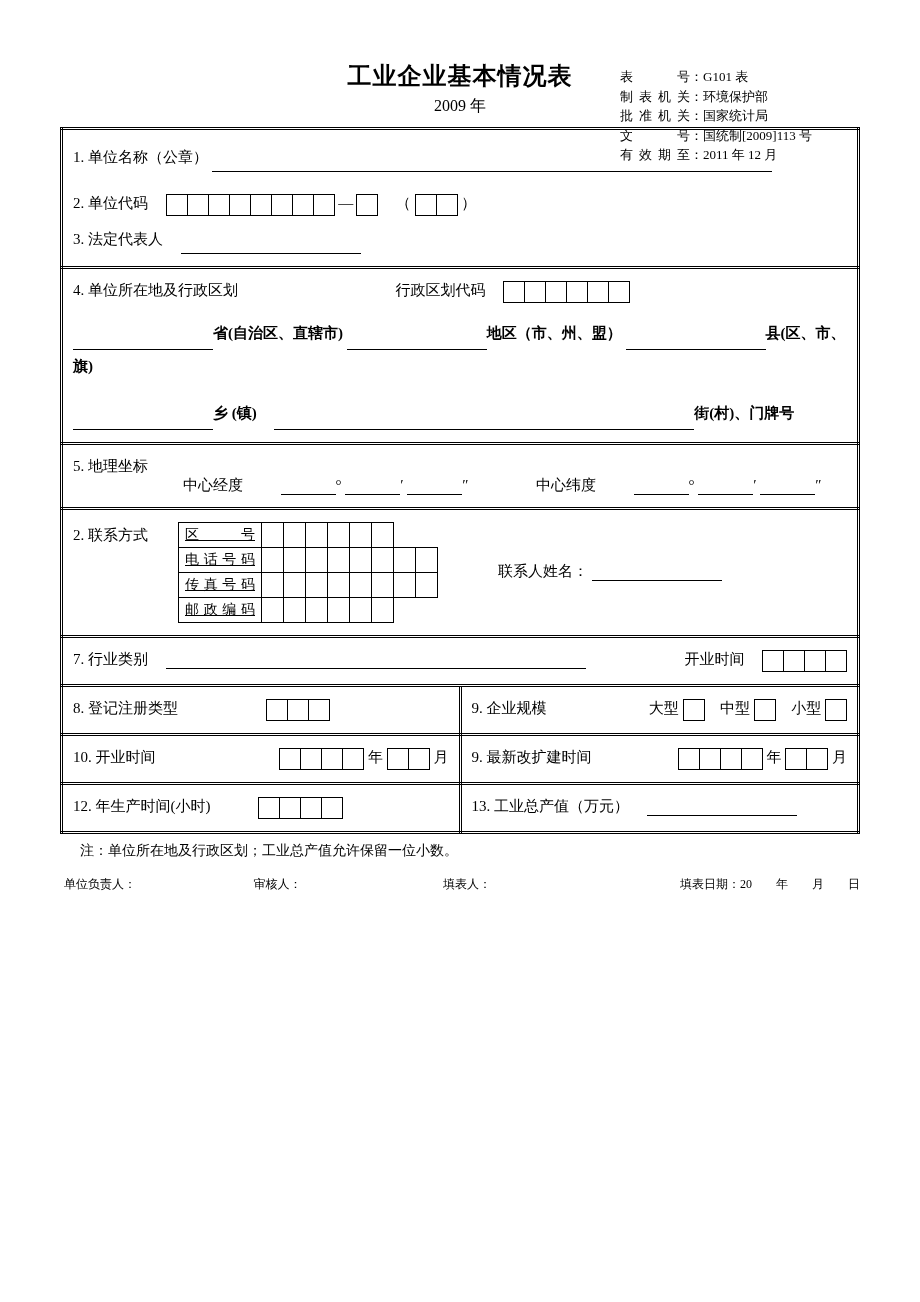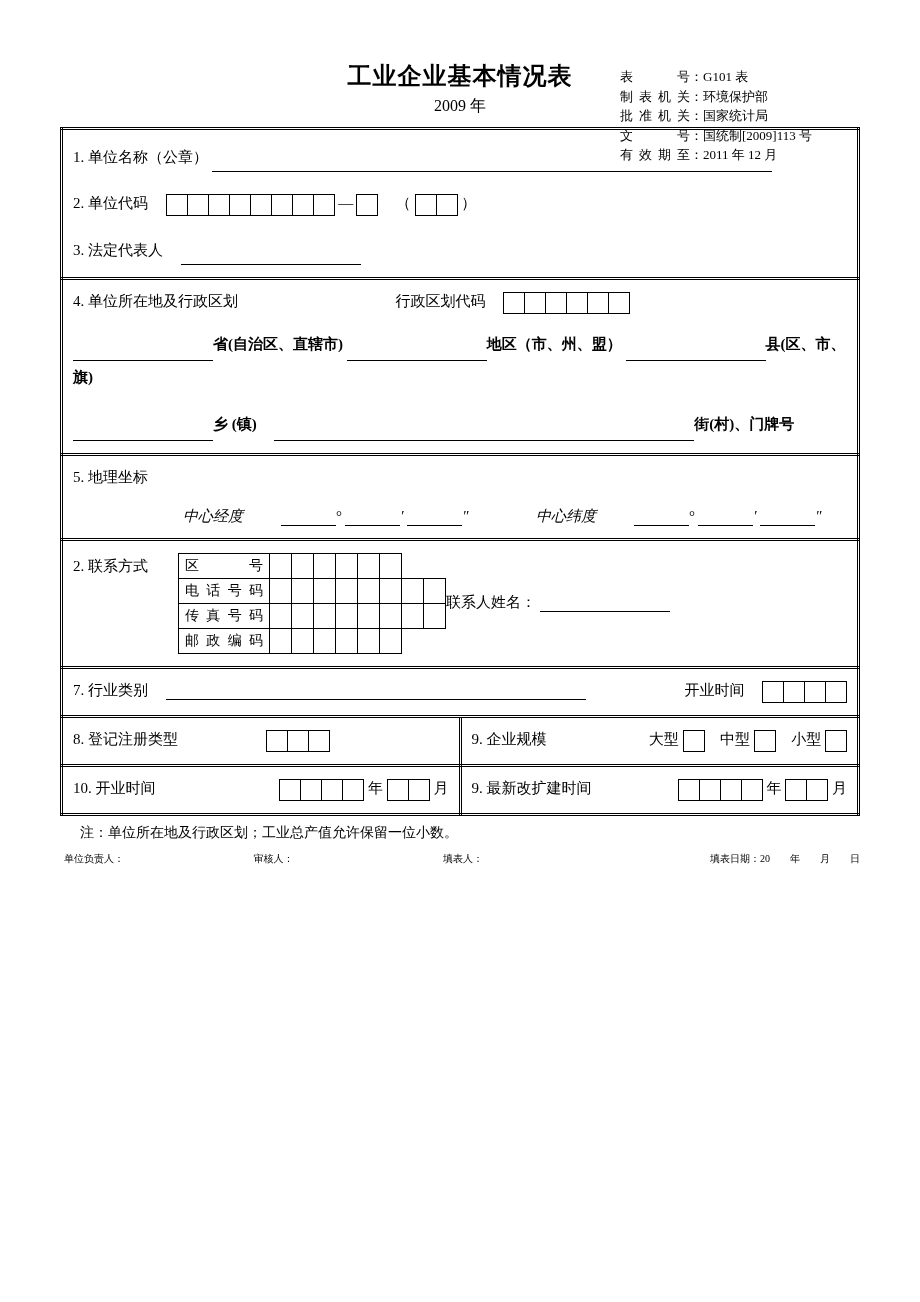--- a/index.html
+++ b/index.html
@@ -53,40 +53,40 @@
     border: 1px solid #000;
     width: 22px;
     height: 22px;
     margin-left: -1px;
     background: #fff;
   }
   .box:first-child { margin-left: 0; }
   .gap { display:inline-block; width: 10px; }
   .row-line { margin-top: 14px; line-height: 2.2; font-weight: bold; }
   .section-block { line-height: 2; }
-  .center-coord { margin-top: 20px; padding-left: 110px; font-style: italic; }
+  .center-coord { margin-top: 0; padding-left: 110px; }
   .coord-u { display:inline-block; border-bottom:1px solid #000; min-width:55px; height:16px; vertical-align:bottom;}
   .contact-table {
     border-collapse: collapse;
     display: inline-table;
     vertical-align: top;
     margin-left: 30px;
   }
   .contact-table td {
     border: 1px solid #000;
     height: 25px;
     font-size: 14px;
     text-align: center;
   }
-  .contact-table td.lbl { width: 91px; padding: 0 6px; text-align: justify; text-align-last: justify; }
+  .contact-table td.lbl { width: 83px; padding: 0 6px; text-align: justify; text-align-last: justify; text-decoration: underline; }
   .contact-table td.cell { width: 22px; }
   .contact-wrap { display:flex; align-items:flex-start; }
-  .contact-right { margin-top: 40px; font-size:15px; }
+  .contact-right { margin-left: 60px; margin-top: 40px; font-size:15px; }
   .footnote { font-size: 14px; margin-top: 8px; padding-left: 20px; }
-  .sign-row { font-size: 10px; margin-top: 10px; display:flex; padding-left:4px;}
+  .sign-row { font-size: 12px; margin-top: 16px; display:flex; padding-left:4px;}
   .sign-row span { }
 </style>
 </head>
 <body>
 
 <div class="header-wrap">
   <div class="title-block">
     <div class="title">工业企业基本情况表</div>
     <div class="year">2009 年</div>
   </div>
@@ -125,21 +125,21 @@
     <span class="boxes">
               <span class="box"></span>
             </span>
     <span style="margin-left:14px;">（</span>
     <span class="boxes">
               <span class="box"></span>
               <span class="box"></span>
             </span>
     <span>）</span>
   </div>
-  <div class="section-block" style="margin-top:17px;">
+  <div class="section-block" style="margin-top:6px;">
     <span class="num">3. 法定代表人</span>
     <span class="gap"></span>
     <span class="uline" style="min-width:180px"></span>
   </div>
 </td>
       </tr>
 
 <tr>
         <td colspan="2">
   <div>
@@ -324,20 +324,37 @@
       <span>年</span>
       <span class="boxes">
               <span class="box"></span>
               <span class="box"></span>
             </span>
       <span>月</span>
     </span>
   </td>
 </tr>
 
+<tr>
+  <td>
+    <span class="num">12. 年生产时间(小时)</span>
+    <span style="display:inline-block;width:40px;"></span>
+    <span class="boxes">
+            <span class="box"></span>
+            <span class="box"></span>
+            <span class="box"></span>
+            <span class="box"></span>
+          </span>
+  </td>
+  <td>
+    <span class="num">13. 工业总产值（万元）</span>
+    <span class="gap"></span>
+    <span class="uline" style="min-width:150px"></span>
+  </td>
+</tr>
 
 </tbody>
 </table>
 
 <div class="footnote">注：单位所在地及行政区划；工业总产值允许保留一位小数。</div>
 
 <div class="sign-row">
   <span style="flex:1">单位负责人：</span>
   <span style="flex:1">审核人：</span>
   <span style="flex:1">填表人：</span>

